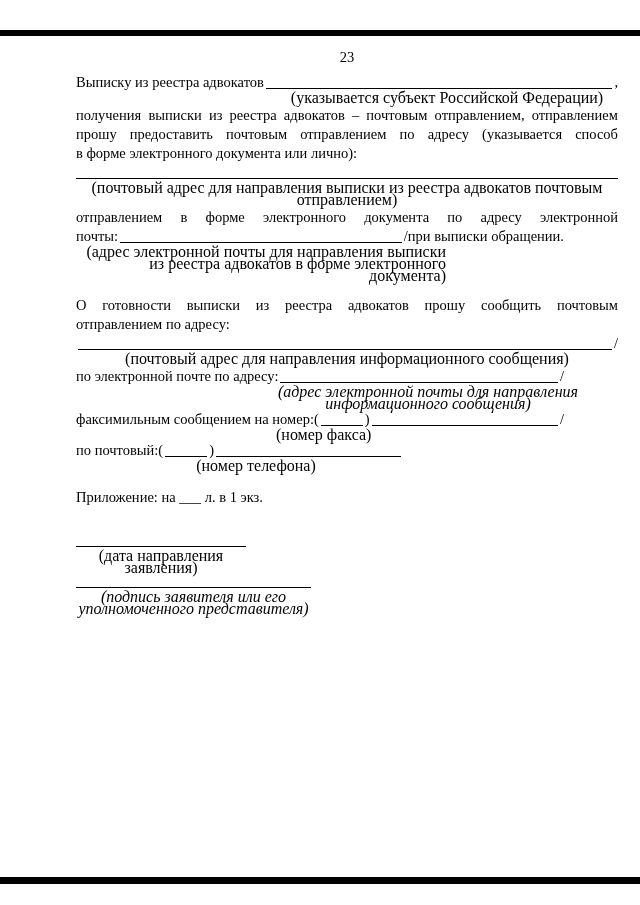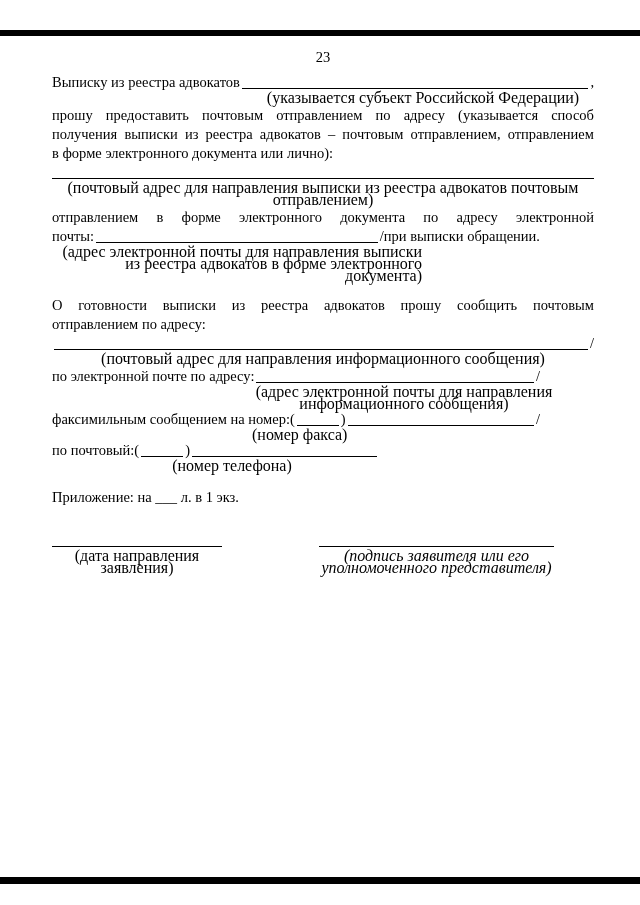--- a/index.html
+++ b/index.html
@@ -3,48 +3,48 @@
 <meta charset="utf-8">
 <style>
   * { margin:0; padding:0; box-sizing:border-box; }
   html,body { width:640px; height:905px; background:#ffffff; overflow:hidden; }
   body { font-family:"Liberation Serif", serif; color:#000; position:relative; }
 
   .scan-bar { position:absolute; left:0; width:640px; background:#000; }
   .bar-top { top:30px; height:6px; }
   .bar-bottom { top:877px; height:7px; }
 
-  .content { position:absolute; top:48px; left:52px; width:542px;
+  .content { position:absolute; top:48px; left:76px; width:542px;
              font-size:14.5px; line-height:19px; }
 
   .page-num { text-align:center; margin-bottom:6px; }
 
   .row { display:flex; }
   .fill { flex:1 1 auto; border-bottom:1px solid #000; margin:0 2px 3px 2px; }
   .fill-code { flex:0 0 42px; }
   .fill-phone { flex:0 0 185px; }
   .fill-row { height:16px; border-bottom:1px solid #000; margin-bottom:3px; }
 
   .spread { text-align:justify; text-align-last:justify; }
 
   .caption { font-size:16px; line-height:12px; }
   .cap-subject { margin-left:200px; width:342px; text-align:center; margin-bottom:2px; }
   .cap-center { text-align:center; margin-bottom:2px; }
   .cap-email-extract { width:370px; text-align:right; margin-bottom:12px; }
-  .cap-email-info { margin-left:162px; width:380px; text-align:center; }
+  .cap-email-info { margin-left:162px; width:380px; text-align:center;font-style:italic; }
   .cap-fax { margin-left:200px; width:342px; text-align:left; }
   .cap-phone { width:360px; text-align:center; margin-bottom:16px; }
 
   .row-short { margin-right:54px; }
   .gap-top { margin-top:14px; }
   .paren { flex:0 0 auto; }
 
   .attachment { margin-bottom:26px; }
 
-  .sig-row { display:flex; justify-content:space-between; margin-right:40px; }
+  .sig-row { display:flex; justify-content:space-between; margin-right:40px;flex-direction:column; }
   .sig-left { width:170px; }
   .sig-right { width:235px;font-style:italic; }
   .sig-line { border-bottom:1px solid #000; height:14px; margin-bottom:3px; }
   .cap-sig { text-align:center; margin-bottom:0; }
 </style>
 </head>
 <body>
 
 <div class="page">
 
@@ -55,22 +55,22 @@
 
     <div class="page-num">23</div>
 
     <div class="row">
       <span>Выписку из реестра адвокатов</span>
       <span class="fill"></span>
       <span>,</span>
     </div>
     <div class="caption cap-subject">(указывается субъект Российской Федерации)</div>
 
+    <div class="spread">получения выписки из реестра адвокатов – почтовым отправлением, отправлением</div>
     <div class="spread">прошу предоставить почтовым отправлением по адресу (указывается способ</div>
-    <div class="spread">получения выписки из реестра адвокатов – почтовым отправлением, отправлением</div>
     <div>в форме электронного документа или лично):</div>
 
     <div class="fill-row"></div>
     <div class="caption cap-center">(почтовый адрес для направления выписки из реестра адвокатов почтовым отправлением)</div>
 
     <div class="spread">отправлением в форме электронного документа по адресу электронной</div>
     <div class="row row-short">
       <span>почты:</span>
       <span class="fill"></span>
       <span>/при выписки обращении.</span>

